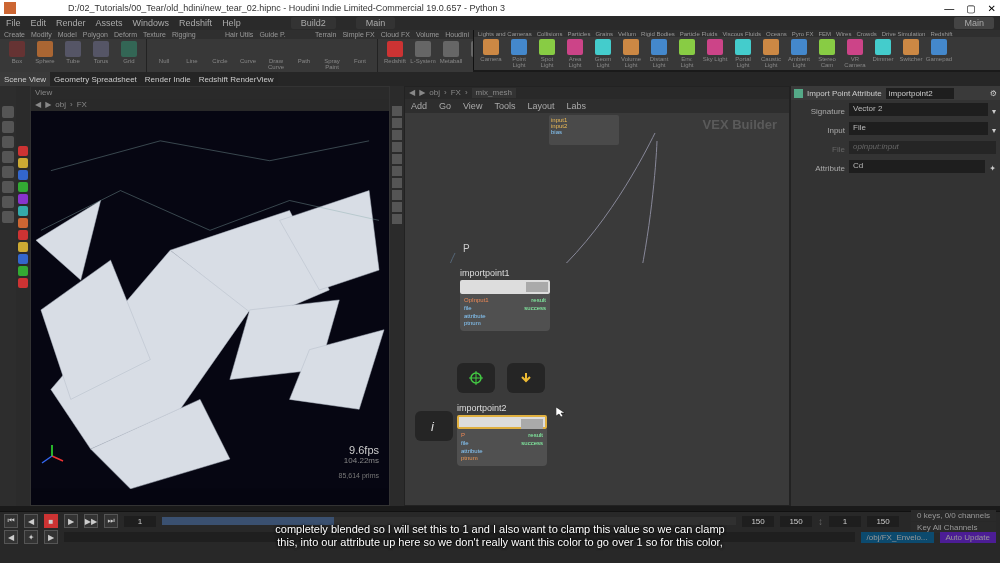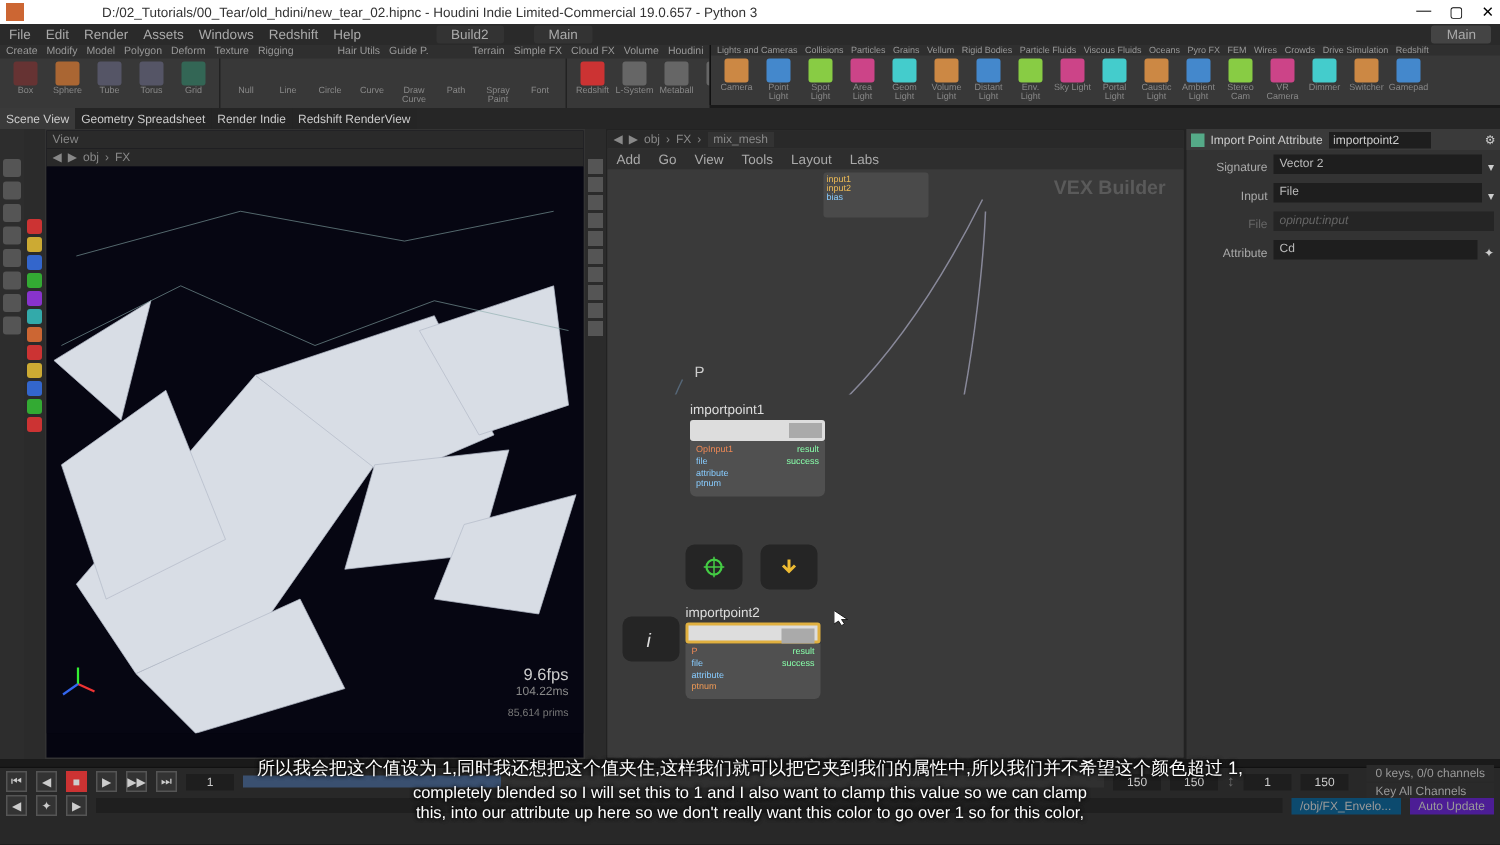--- a/index.html
+++ b/index.html
@@ -524,16 +524,15 @@
     <span class="tl-btn">◀</span>
     <span class="tl-btn">✦</span>
     <span class="tl-btn">▶</span>
     <div style="flex:1;height:10px;background:#1f1f1f"></div>
     <span class="bt" style="background:#0c4a6e;padding:1px 6px;color:#999;font-size:8px">/obj/FX_Envelo...</span>
     <span class="bt" style="background:#4c1d95;padding:1px 6px;color:#999;font-size:8px">Auto Update</span>
   </div>
 </div>
 
 <div class="subs">
-  <div class="sub-cn">所以我会把这个值设为 1,同时我还想把这个值夹住,这样我们就可以把它夹到我们的属性中,所以我们并不希望这个颜色超过 1,</div>
   <div class="sub-en">completely blended so I will set this to 1 and I also want to clamp this value so we can clamp</div>
   <div class="sub-en">this, into our attribute up here so we don't really want this color to go over 1 so for this color,</div>
 </div>
 
 </body></html>

